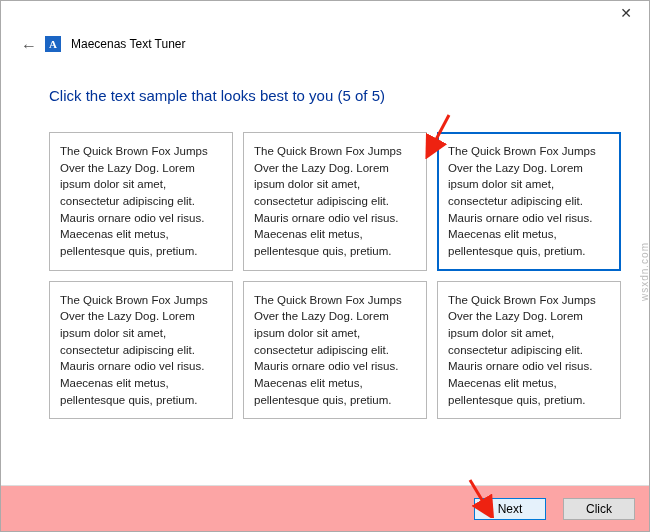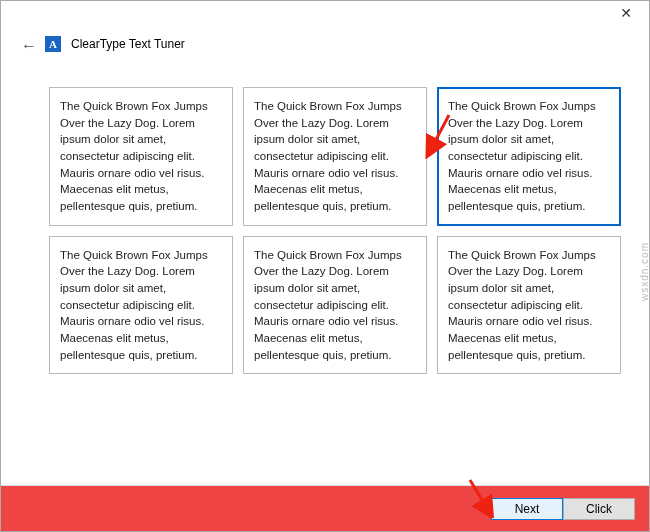--- a/index.html
+++ b/index.html
@@ -91,22 +91,22 @@
       border: 2px solid #0066cc;
       padding: 9px 9px;
     }
     .footer {
       border-top: 1px solid #ddd;
       height: 46px;
       display: flex;
       align-items: center;
       justify-content: flex-end;
       padding: 0 14px;
-      gap: 0;
-      background: #ef4444;
+      gap: 17px;
+      background: #fca5a5;
     }
     .btn {
       min-width: 72px;
       height: 22px;
       font-size: 12px;
       border: 1px solid #adadad;
       background: #e1e1e1;
       cursor: pointer;
       padding: 0 10px;
     }
@@ -132,24 +132,25 @@
 </head>
 <body>
 
 <div class="window">
   <div class="titlebar">
     <div class="close-x">✕</div>
   </div>
   <div class="header-row">
     <span class="back-arrow">←</span>
     <span class="app-icon">A</span>
-    <span class="app-title">ClearType Text Tuner</span>
+    <span class="app-title">Maecenas Text Tuner</span>
   </div>
 
   <div class="content">
+    <div class="heading">Click the text sample that looks best to you (5 of 5)</div>
 
     <div class="samples">
       <div class="sample">The Quick Brown Fox Jumps Over the Lazy Dog. Lorem ipsum dolor sit amet, consectetur adipiscing elit. Mauris ornare odio vel risus. Maecenas elit metus, pellentesque quis, pretium.</div>
       <div class="sample">The Quick Brown Fox Jumps Over the Lazy Dog. Lorem ipsum dolor sit amet, consectetur adipiscing elit. Mauris ornare odio vel risus. Maecenas elit metus, pellentesque quis, pretium.</div>
       <div class="sample selected">The Quick Brown Fox Jumps Over the Lazy Dog. Lorem ipsum dolor sit amet, consectetur adipiscing elit. Mauris ornare odio vel risus. Maecenas elit metus, pellentesque quis, pretium.</div>
       <div class="sample">The Quick Brown Fox Jumps Over the Lazy Dog. Lorem ipsum dolor sit amet, consectetur adipiscing elit. Mauris ornare odio vel risus. Maecenas elit metus, pellentesque quis, pretium.</div>
       <div class="sample">The Quick Brown Fox Jumps Over the Lazy Dog. Lorem ipsum dolor sit amet, consectetur adipiscing elit. Mauris ornare odio vel risus. Maecenas elit metus, pellentesque quis, pretium.</div>
       <div class="sample">The Quick Brown Fox Jumps Over the Lazy Dog. Lorem ipsum dolor sit amet, consectetur adipiscing elit. Mauris ornare odio vel risus. Maecenas elit metus, pellentesque quis, pretium.</div>
     </div>
 

